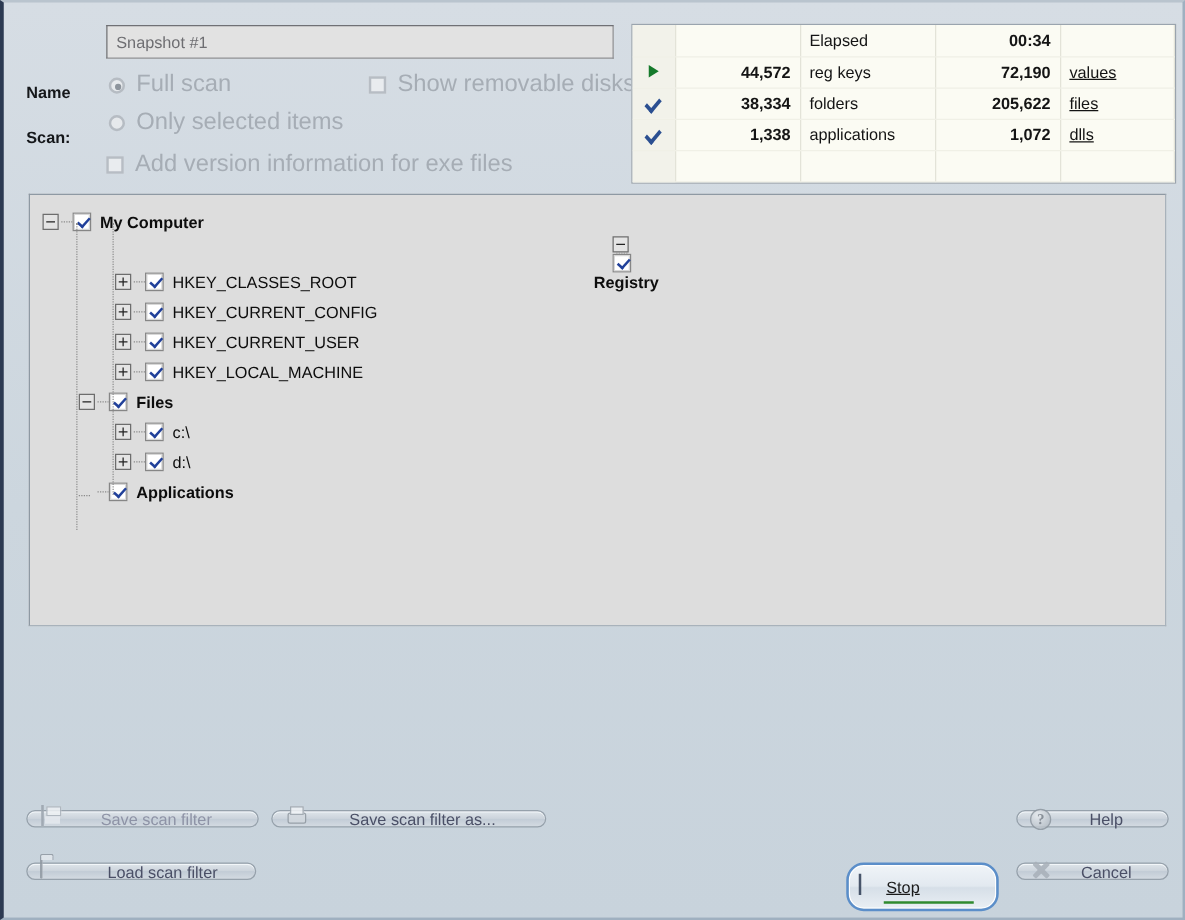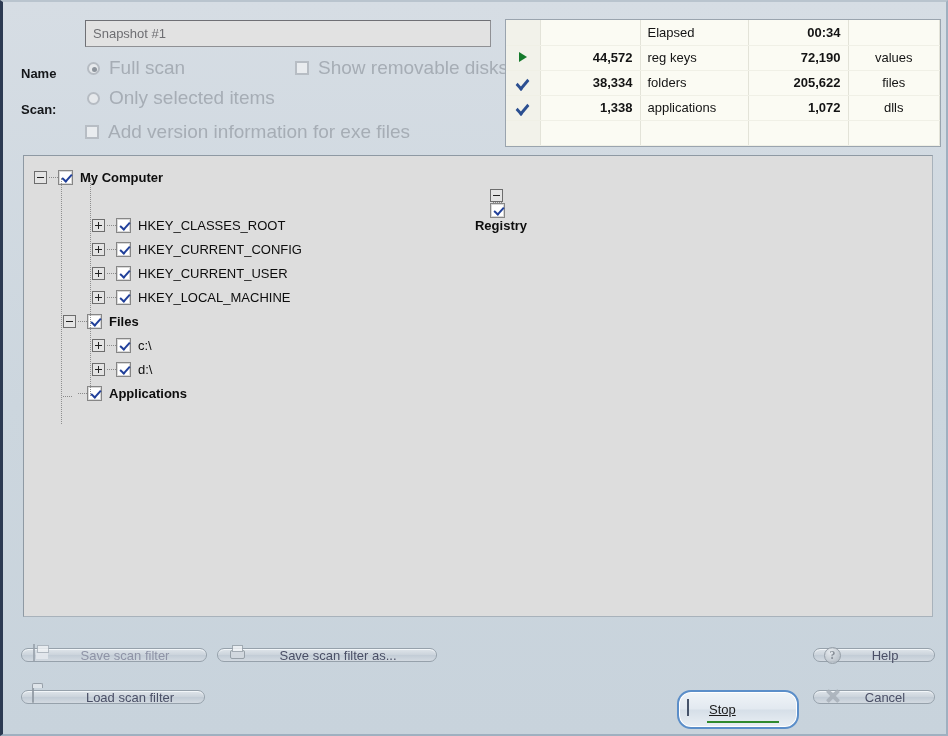--- a/index.html
+++ b/index.html
@@ -107,21 +107,21 @@
     border-bottom: 1px solid #f0f0e6;
     height: 25px;
     padding: 0 7px;
     vertical-align: middle;
     white-space: nowrap;
   }
   td.c-icon  { width: 34px;  padding:0; text-align:center; background:#f2f2ea; }
   td.c-num1  { width: 100px; text-align: right; font-weight: bold; color:#141414;}
   td.c-lab1  { width: 108px; text-align: left; color:#141414;}
   td.c-num2  { width: 100px; text-align: right; font-weight: bold; color:#141414;}
-  td.c-lab2  { text-align: center; border-right:none; color:#141414;}
+  td.c-lab2  { text-align: left; border-right:none; color:#141414;text-decoration:underline;}
   tr.filler td { height: 26px; border-bottom: none; }
   .ico-play {
     display:inline-block;
     width:0;height:0;
     border-left: 8px solid #157a2b;
     border-top: 5px solid transparent;
     border-bottom: 5px solid transparent;
   }
   .ico-check {
     display:inline-block;
@@ -129,21 +129,21 @@
     border-left: 3px solid #2b4f91;
     border-bottom: 3px solid #2b4f91;
     transform: rotate(-50deg) skewX(-8deg);
     margin-top:-3px;
   }
 
   
   #tree-panel {
     position: absolute;
     left: 20px; top: 153px;
-    width: 910px; height: 462px;
+    width: 910px; height: 346px;
     background: #dddddd;
     border: 1px solid #a8b2bb;
     border-top-color: #8e99a3;
     border-left-color: #8e99a3;
     overflow: hidden;
     padding-top: 9px;
   }
   .tnode {
     display: flex; align-items: center;
     height: 24px;

